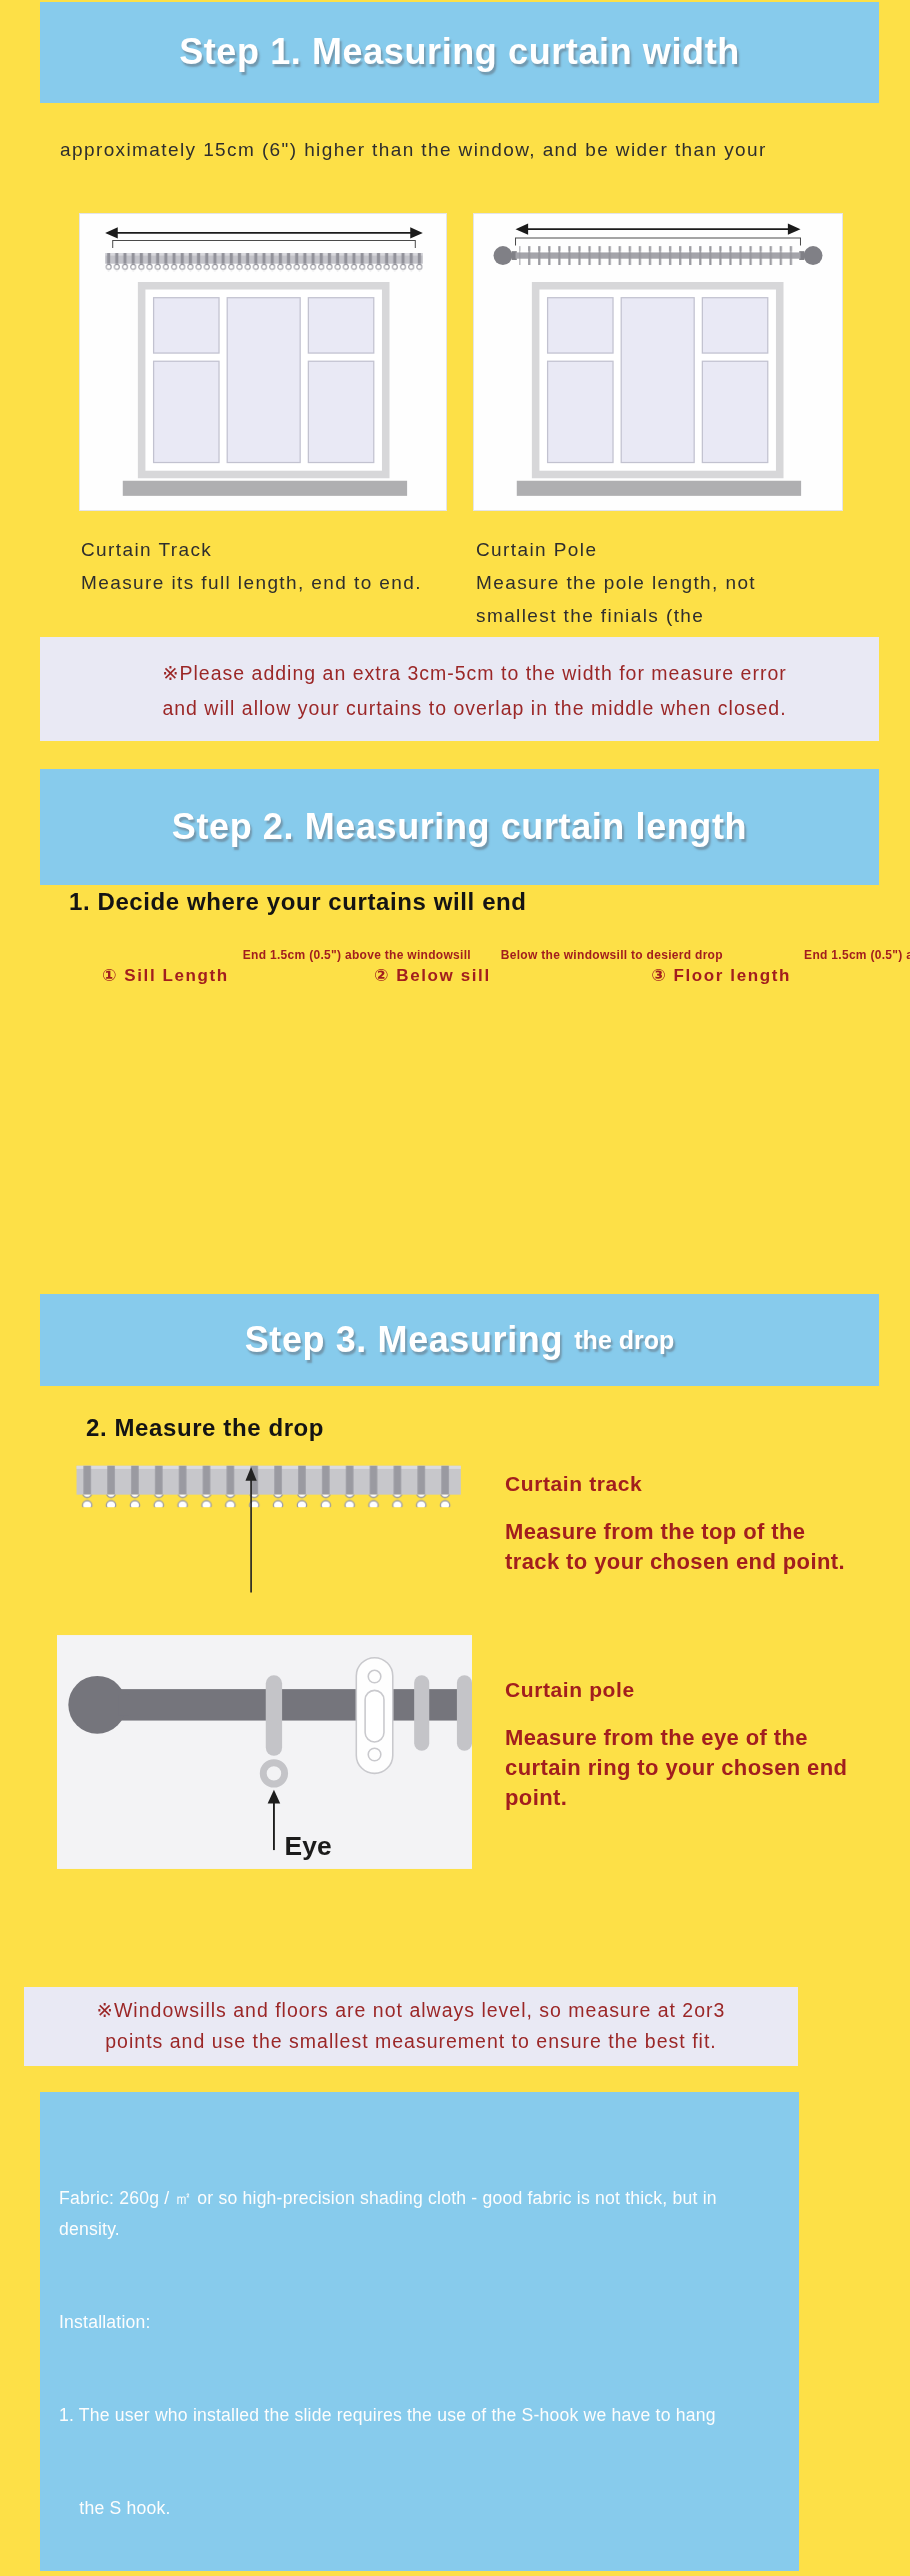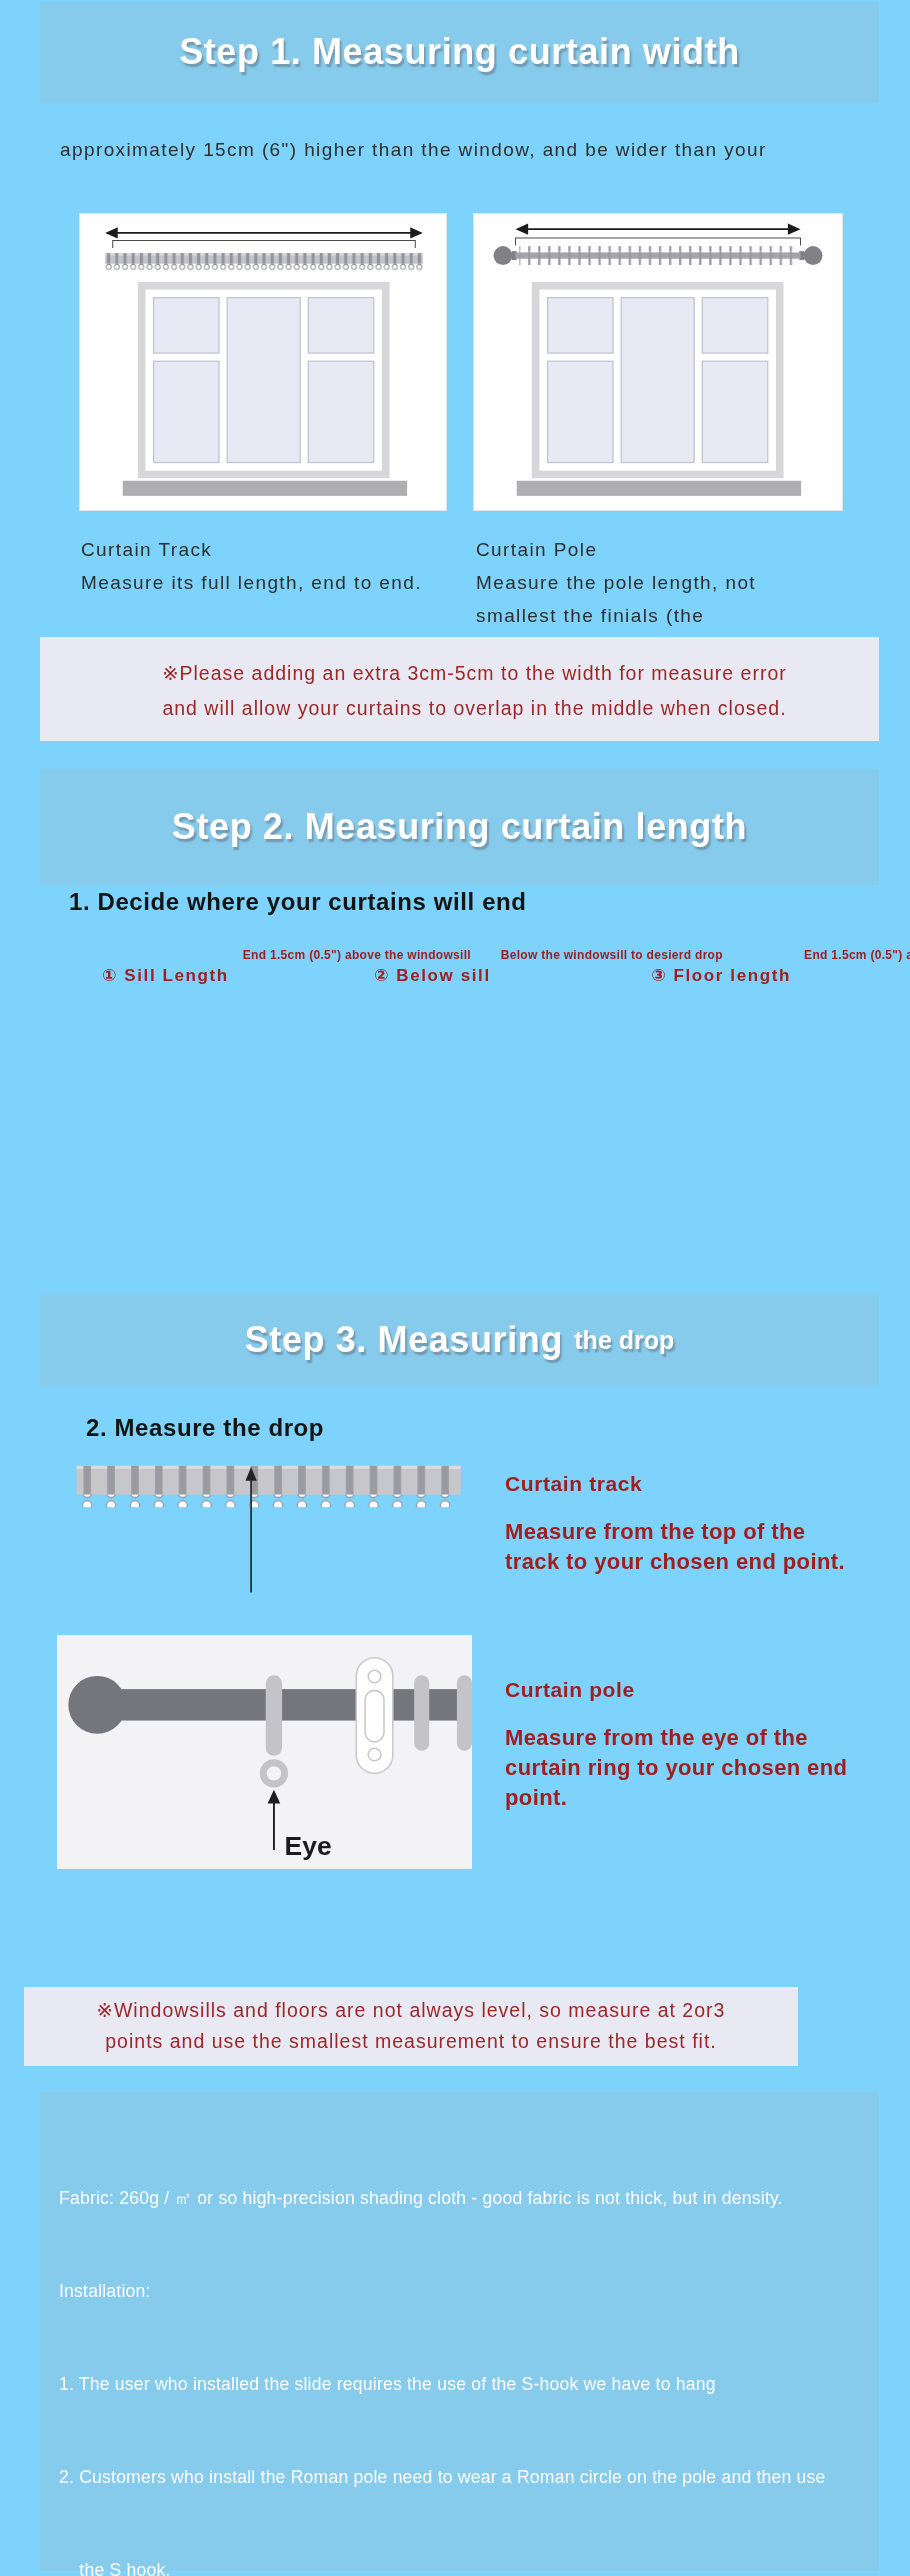--- a/index.html
+++ b/index.html
@@ -5,21 +5,21 @@
   :root{
     --blue:#87CBEC;
     --notice-bg:#E9E9F4;
     --red:#A21E1E;
     --notice-red:#9B2727;
     --ink:#2e2e2e;
   }
   *{box-sizing:border-box;}
   html,body{margin:0;padding:0;background:#ffffff;}
   body{font-family:"Liberation Sans","DejaVu Sans",sans-serif;}
-  .page{position:relative;width:910px;height:2576px;background:#7dd3fc;overflow:hidden;}
+  .page{position:relative;width:910px;height:2576px;background:#fde047;overflow:hidden;}
   .abs{position:absolute;}
   .banner{
     background:var(--blue);
     display:flex;align-items:center;justify-content:center;
     color:#ffffff;font-weight:bold;font-size:36px;letter-spacing:0.6px;
     text-shadow:1.9px 2.5px 1.9px rgba(96,110,122,.55);
     white-space:nowrap;
   }
   .banner .sub{font-size:25px;margin-left:11.3px;letter-spacing:0px;}
   .bodytext{
@@ -315,25 +315,24 @@
     <div>Measure from the eye of the</div>
     <div>curtain ring to your chosen end</div>
     <div>point.</div>
   </div>
 
   <div class="abs notice" style="left:24px;top:1987px;width:774px;height:79px;padding-top:7.5px;line-height:31px;">
     <div>※Windowsills and floors are not always level, so measure at 2or3</div>
     <div>points and use the smallest measurement to ensure the best fit.</div>
   </div>
 
-  <div class="abs info-box" style="left:40px;top:2092px;width:839px;height:479px;">
+  <div class="abs info-box" style="left:40px;top:2092px;width:759px;height:479px;">
     <div>Fabric: 260g / ㎡ or so high-precision shading cloth - good fabric is not thick, but in density.</div>
     <div>Installation:</div>
     <div>1. The user who installed the slide requires the use of the S-hook we have to hang</div>
-    <div>2. Customers who install the Roman pole need to wear a Roman circle on the pole and then use</div>
     <div>    the S hook.</div>
     
     
     
     
     
   </div>
 
 </div>
 

